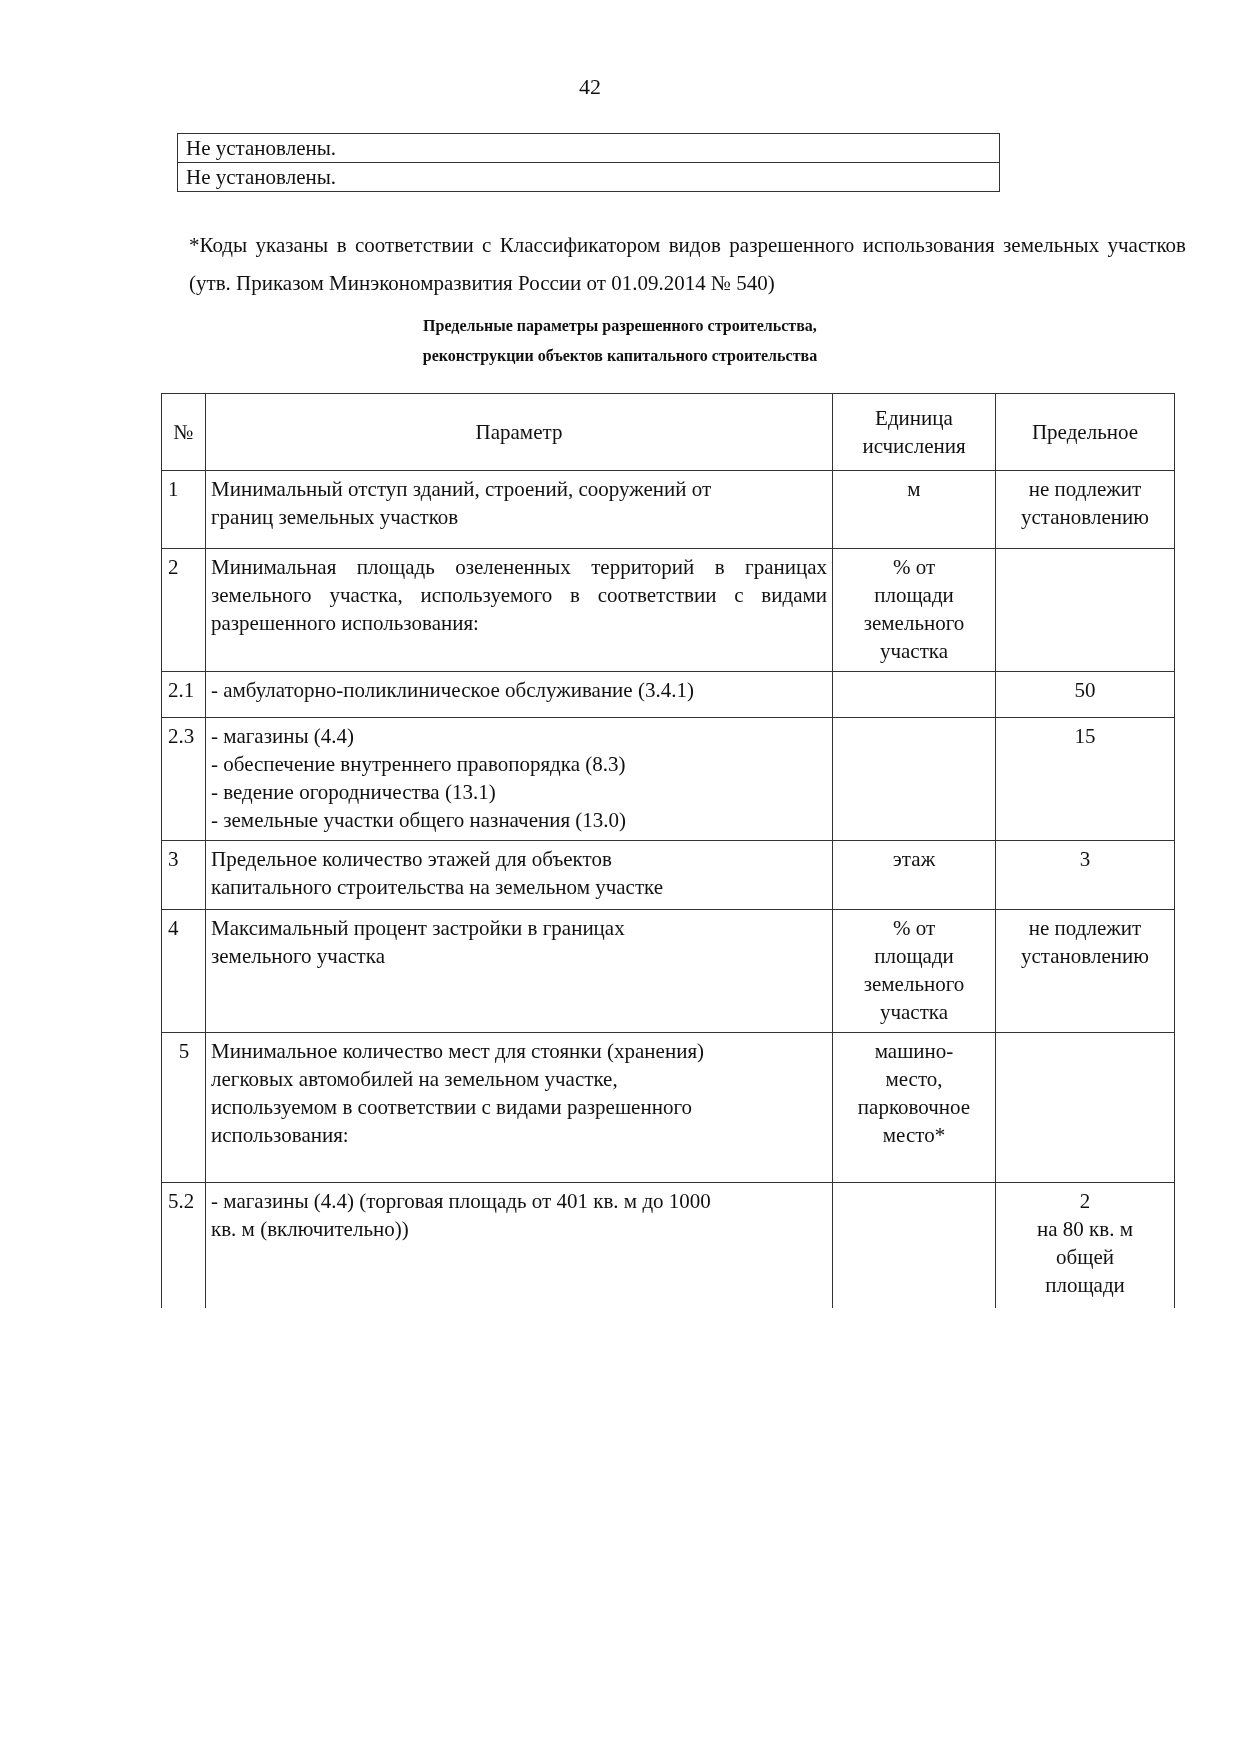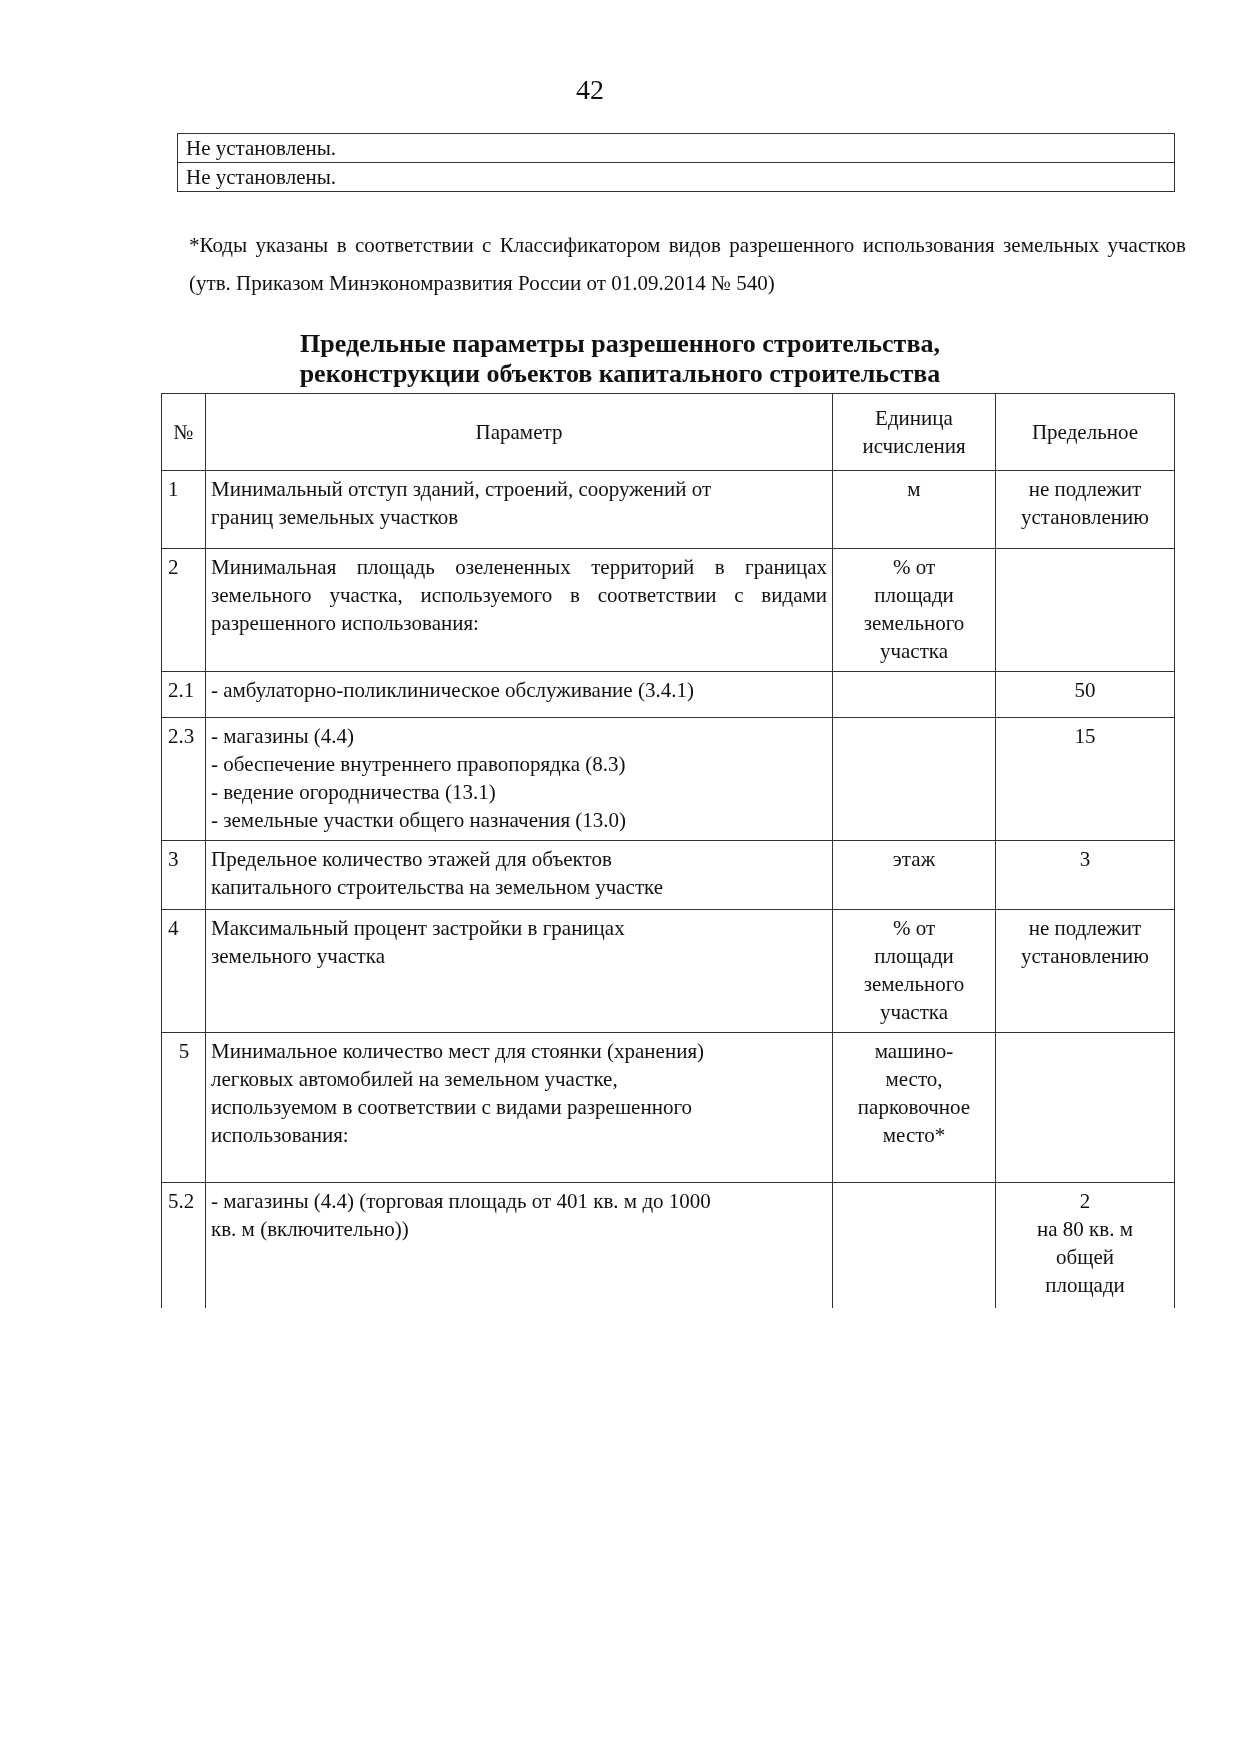--- a/index.html
+++ b/index.html
@@ -1,22 +1,22 @@
 <!DOCTYPE html>
 <html><head>
 <meta charset="utf-8">
 <style>
   html, body { margin: 0; padding: 0; background: #ffffff; }
   body { width: 1240px; height: 1754px; position: relative; font-family: "Liberation Serif", serif; color: #111; }
-  .page-number { position: absolute; top: 74px; left: 0; width: 1180px; text-align: center; font-size: 28px; }
-  .top-table { position: absolute; left: 177px; top: 133px; width: 998px; border-collapse: collapse; }
+  .page-number { position: absolute; top: 74px; left: 0; width: 1180px; text-align: center; font-size: 22px; }
+  .top-table { position: absolute; left: 177px; top: 133px; width: 823px; border-collapse: collapse; }
   .top-table td { border: 1.5px solid #333; font-size: 21px; padding: 0 8px; height: 28px; line-height: 26px; }
   .top-table td.bold { font-weight: bold; text-align: center; }
   .footnote { position: absolute; left: 189px; top: 226px; width: 997px; font-size: 21px; line-height: 38px; text-align: justify; }
-  .section-title { position: absolute; left: 0; top: 311px; width: 1240px; text-align: center; font-weight: bold; font-size: 26px; line-height: 30px; margin-top: 18px; }
+  .section-title { position: absolute; left: 0; top: 311px; width: 1240px; text-align: center; font-weight: bold; font-size: 16px; line-height: 30px; }
   .params-table { position: absolute; left: 161px; top: 393px; width: 1013px; border-collapse: collapse; table-layout: fixed; }
   .params-table th, .params-table td { border: 1.5px solid #333; font-size: 21px; line-height: 28px; vertical-align: top; padding: 4px 5px; font-weight: normal; }
   .params-table th { vertical-align: middle; text-align: center; height: 68px; }
   .params-table td.num { padding-left: 6px; }
   .params-table td.num.center { text-align: center; }
   .params-table td.param { text-align: left; }
   .params-table td.param.justify { text-align: justify; }
   .params-table td.unit, .params-table td.value { text-align: center; }
   .params-table tr.open td { border-bottom: none; }
   .line { display: block; }

